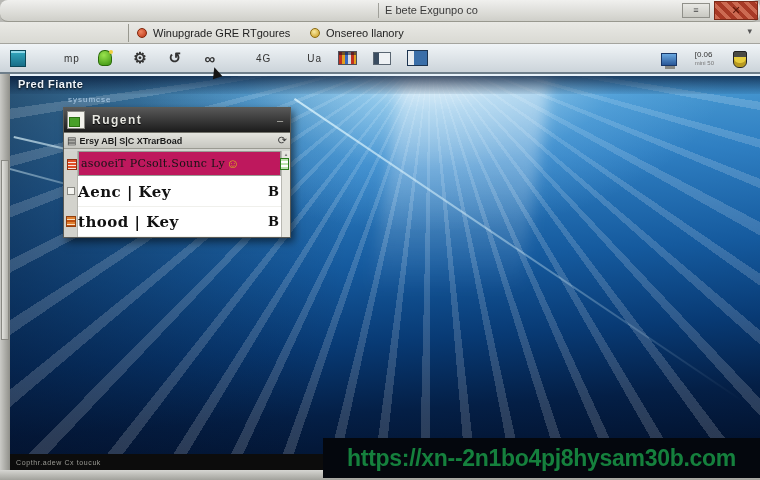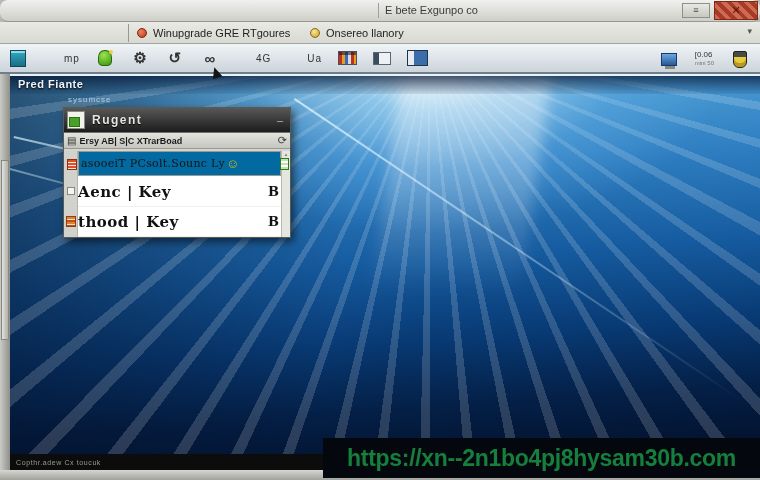--- a/index.html
+++ b/index.html
@@ -116,21 +116,21 @@
   .addr-grid { font-size:10px; color:#333; }
   .addr-text { font-size:9px; color:#1a1a1a; font-weight:bold; white-space:nowrap;
     overflow:hidden; }
   .addr-refresh { margin-left:auto; font-size:11px; color:#333; }
   .popup-body { position:relative; background:#fff; padding-left:14px; padding-right:9px; }
   .popup-gutter { position:absolute; left:0; top:0; bottom:0; width:14px; background:#d2d2cc;
     border-right:1px solid #b4b4ae; }
   .popup-scroll { position:absolute; right:0; top:0; bottom:0; width:9px; background:#e6e6e0;
     border-left:1px solid #b8b8b2; font-size:5px; color:#777; text-align:center; }
   .popup-row { position:relative; display:flex; align-items:center; border-bottom:1px solid #f0f0ec; }
-  .row-first { height:25px; border:1px solid #9a9a94; margin:2px 0 1px 0; background:#0369a1;
+  .row-first { height:25px; border:1px solid #9a9a94; margin:2px 0 1px 0; background:#be185d;
     padding:0 2px; }
   .row-key { height:30px; }
   .gi { position:absolute; }
   .gi-orange1 { left:-12px; top:7px; width:10px; height:11px; border:1px solid #903010;
     background:repeating-linear-gradient(180deg,#e05028 0 2px,#f8e8e0 2px 3px); }
   .gi-check { left:-11px; top:10px; width:8px; height:8px; border:1px solid #8a8a84; background:#f4f4f0; }
   .gi-orange2 { left:-12px; top:9px; width:10px; height:11px; border:1px solid #904010;
     background:repeating-linear-gradient(180deg,#e08030 0 2px,#f8e0c0 2px 3px,#c05010 3px 5px); }
   .row1-text { font-family:"DejaVu Serif", serif; font-size:11px; color:#141414;
     letter-spacing:.3px; white-space:nowrap; overflow:hidden; }

